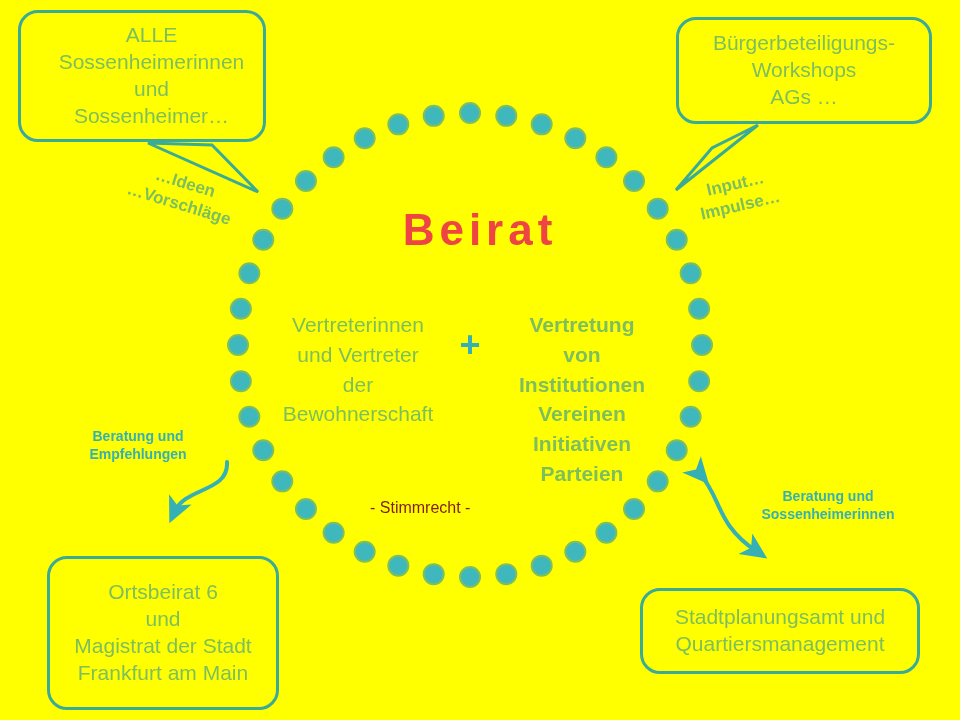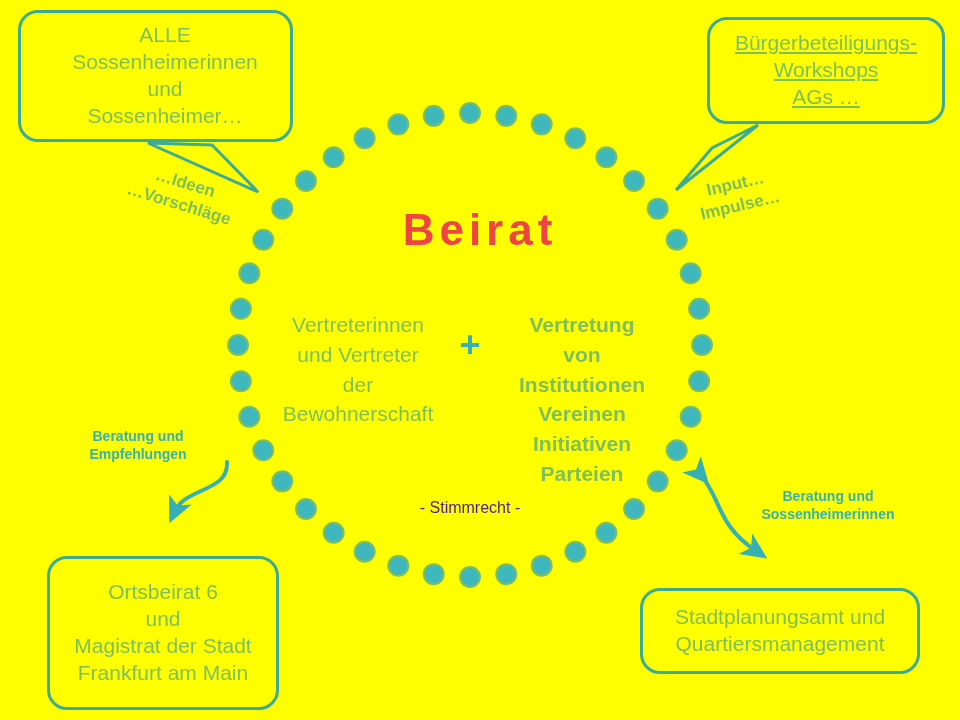--- a/index.html
+++ b/index.html
@@ -25,41 +25,41 @@
     text-align:center;
     line-height:1.28;
     display:flex;
     flex-direction:column;
     align-items:center;
     justify-content:center;
     padding:4px 8px;
   }
   .callout .ln{display:block;white-space:nowrap;}
 
-  #bubble-alle{left:18px;top:10px;width:275px;height:132px;font-size:21px;padding-left:27px;}
-  #bubble-workshops{left:707px;top:17px;width:238px;height:107px;font-size:21px;text-decoration:underline;}
+  #bubble-alle{left:18px;top:10px;width:248px;height:132px;font-size:21px;padding-left:27px;}
+  #bubble-workshops{left:676px;top:17px;width:256px;height:107px;font-size:21px;}
   #box-ortsbeirat{left:47px;top:556px;width:232px;height:154px;font-size:21px;}
   #box-stadtplanung{left:640px;top:588px;width:280px;height:86px;font-size:21px;}
 
   
   .ftext{position:absolute;color:#7dbe5e;white-space:nowrap;}
 
   #title-beirat{
     left:0;top:205px;width:960px;text-align:center;
     font-size:44px;font-weight:bold;letter-spacing:5px;
     color:#ef4444;
   }
 
   .colblock{position:absolute;text-align:center;line-height:1.42;font-size:21px;color:#7dbe5e;}
   #col-left{left:268px;top:310px;width:180px;}
   #col-right{left:492px;top:310px;width:180px;font-weight:bold;}
 
   #plus-sign{left:452px;top:327px;width:36px;text-align:center;font-size:36px;font-weight:bold;color:#35b0b5;line-height:1;}
 
-  #stimmrecht{left:370px;top:499px;width:200px;text-align:center;font-size:16px;color:#4c1d95;}
+  #stimmrecht{left:370px;top:499px;width:200px;text-align:left;font-size:16px;color:#7f1d1d;}
 
   .rot-label{position:absolute;text-align:center;line-height:1.3;font-size:17px;font-weight:bold;color:#7dbe5e;}
   #lbl-ideen{left:122px;top:172px;width:120px;transform:rotate(17deg);transform-origin:50% 50%;}
   #lbl-input{left:686px;top:173px;width:104px;transform:rotate(-13deg);transform-origin:50% 50%;}
 
   .arrow-label{position:absolute;text-align:center;line-height:1.32;font-size:14px;font-weight:bold;color:#35b0b5;}
   #lbl-beratung-left{left:68px;top:427px;width:140px;}
   #lbl-beratung-right{left:742px;top:487px;width:172px;}
 </style>
 </head>

